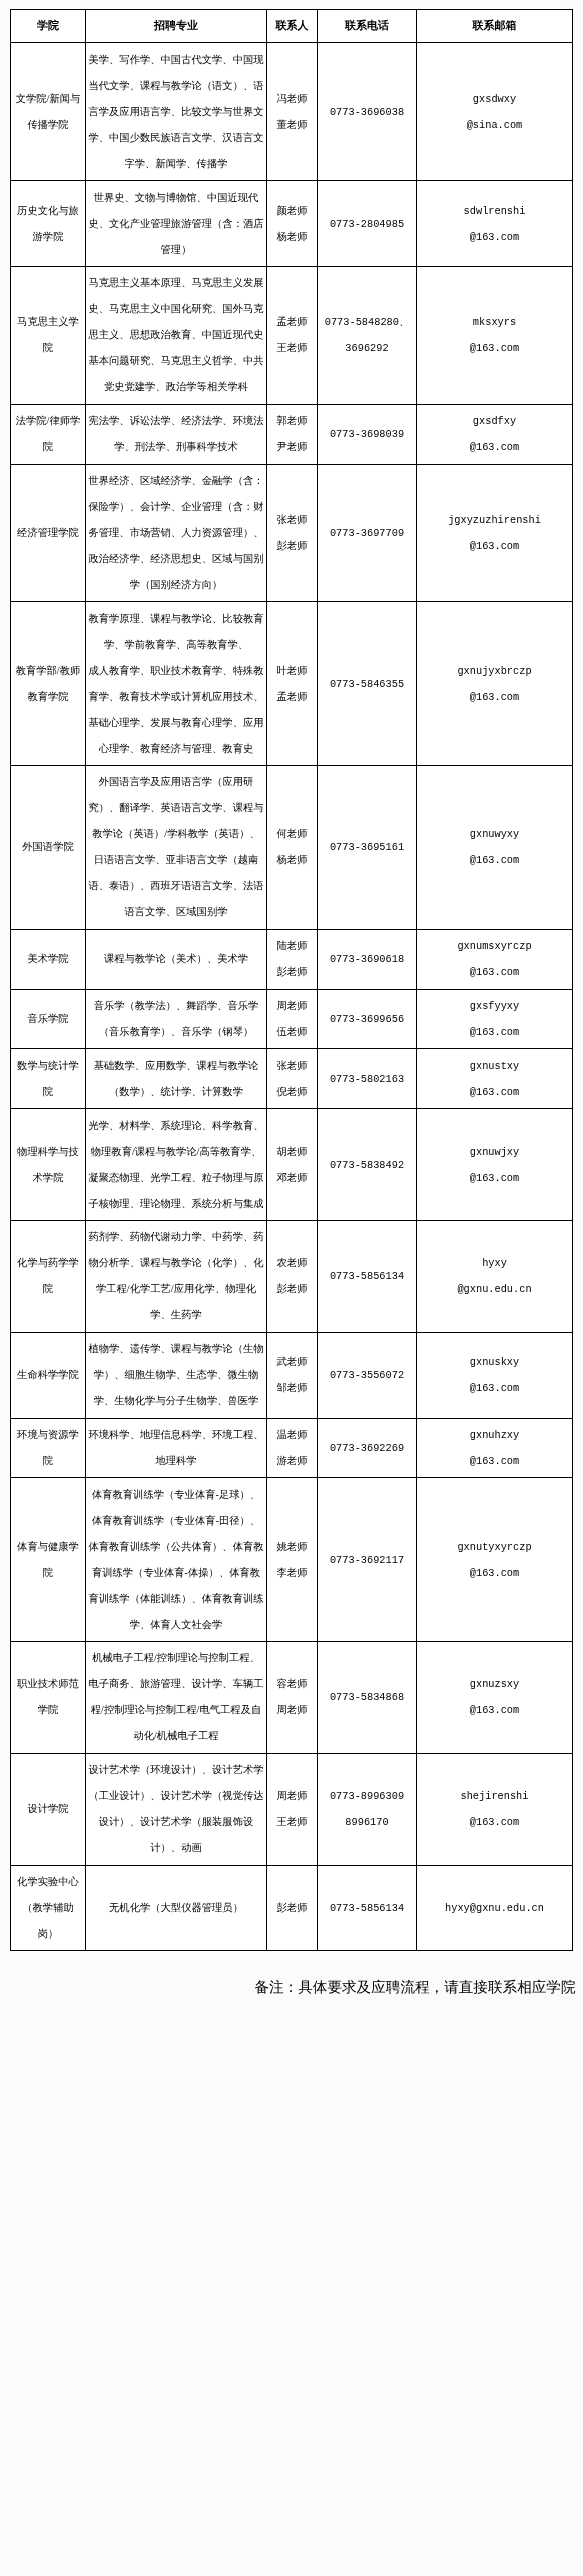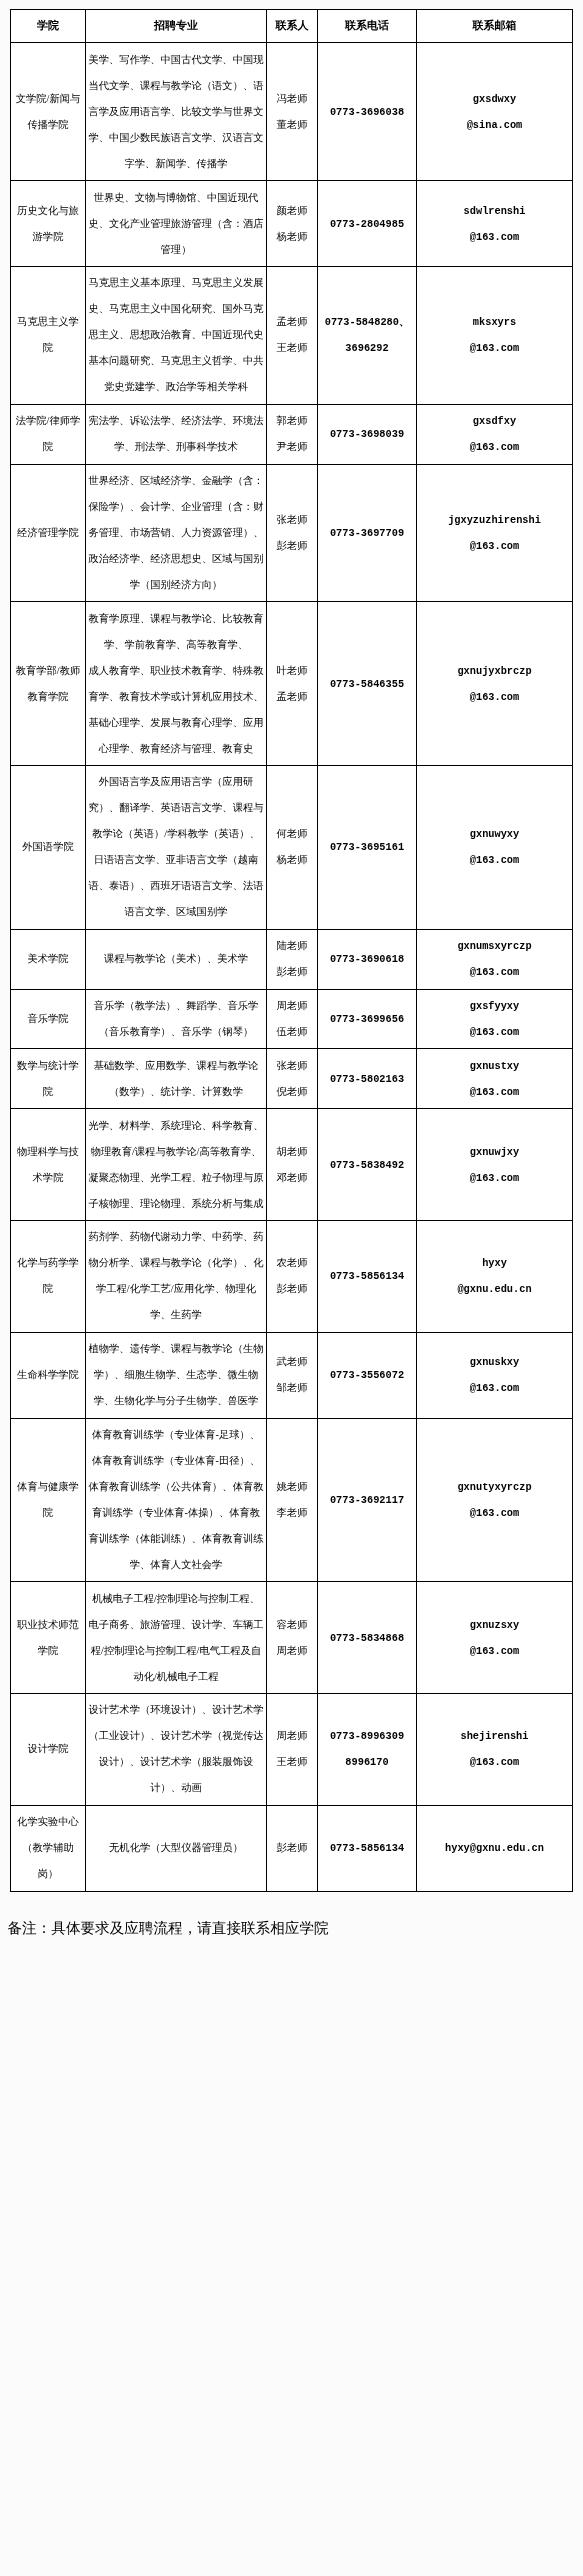--- a/index.html
+++ b/index.html
@@ -44,24 +44,23 @@
   }
   col.c-college  { width: 75px; }
   col.c-majors   { width: 181px; }
   col.c-contact  { width: 51px; }
   col.c-phone    { width: 99px; }
   col.c-email    { width: 156px; }
   td.cell-phone, td.cell-email {
     font-family: "Liberation Mono", monospace;
     font-size: 10px;
     line-height: 26px;
-    font-weight: bold;
   }
   .footer-note {
-    text-align: left;
+    text-align: right;
     font-size: 14.6px;
     line-height: 20.6px;
     margin: 26px 0 17px 0;
     font-family: "Liberation Serif", serif;
   }
 </style>
 </head>
 <body>
 
 <div class="page">
@@ -196,20 +195,29 @@
         <tr>
           <td>生命科学学院</td>
           <td>植物学、遗传学、课程与教学论（生物学）、细胞生物学、生态学、微生物学、生物化学与分子生物学、兽医学</td>
           <td>武老师
 邹老师</td>
           <td class="cell-phone">0773-3556072</td>
           <td class="cell-email">gxnuskxy
 @163.com</td>
         </tr>
         <tr>
+          <td>环境与资源学院</td>
+          <td>环境科学、地理信息科学、环境工程、地理科学</td>
+          <td>温老师
+游老师</td>
+          <td class="cell-phone">0773-3692269</td>
+          <td class="cell-email">gxnuhzxy
+@163.com</td>
+        </tr>
+        <tr>
           <td>体育与健康学院</td>
           <td>体育教育训练学（专业体育-足球）、体育教育训练学（专业体育-田径）、体育教育训练学（公共体育）、体育教育训练学（专业体育-体操）、体育教育训练学（体能训练）、体育教育训练学、体育人文社会学</td>
           <td>姚老师
 李老师</td>
           <td class="cell-phone">0773-3692117</td>
           <td class="cell-email">gxnutyxyrczp
 @163.com</td>
         </tr>
         <tr>
           <td>职业技术师范学院</td>

